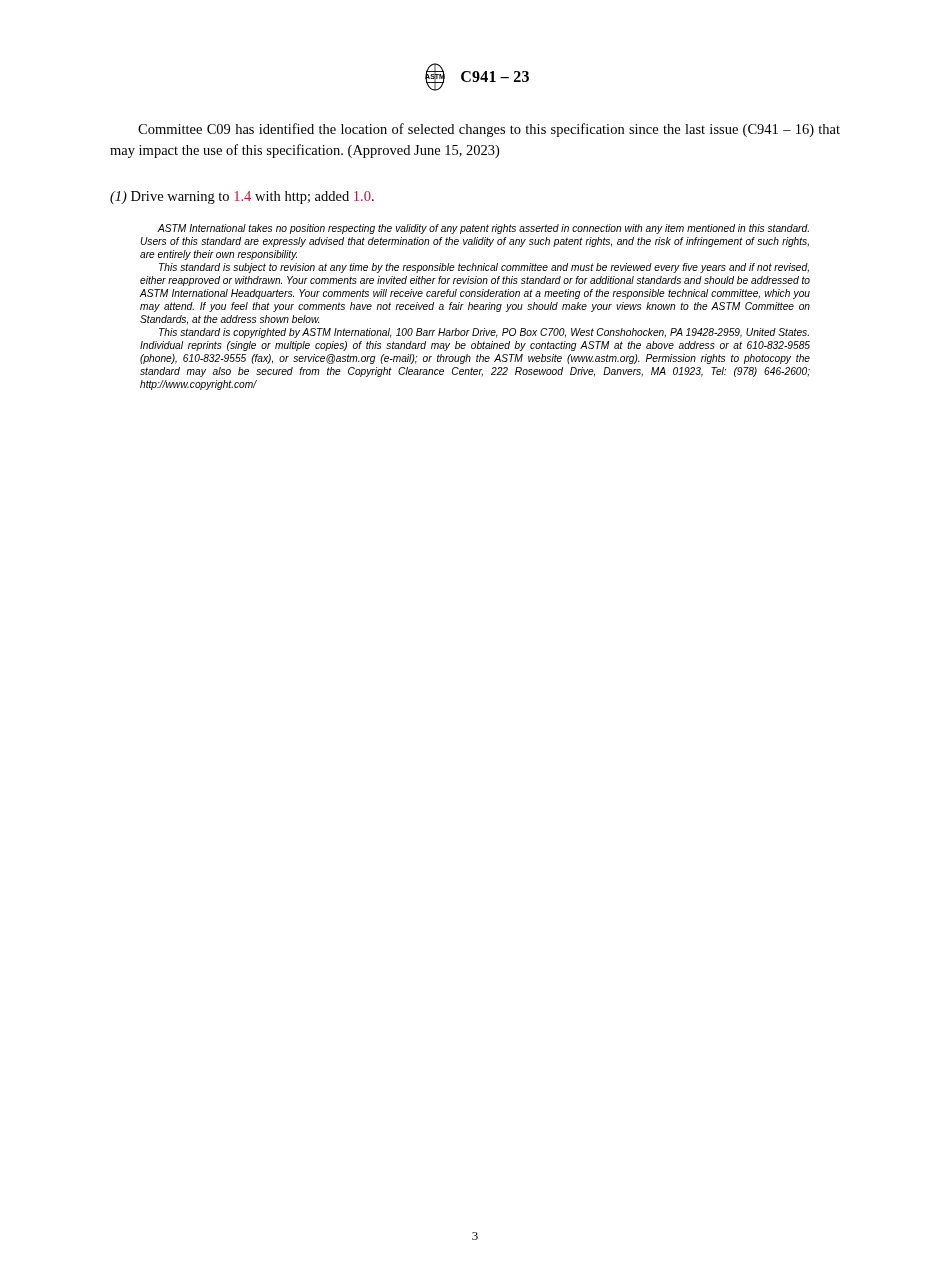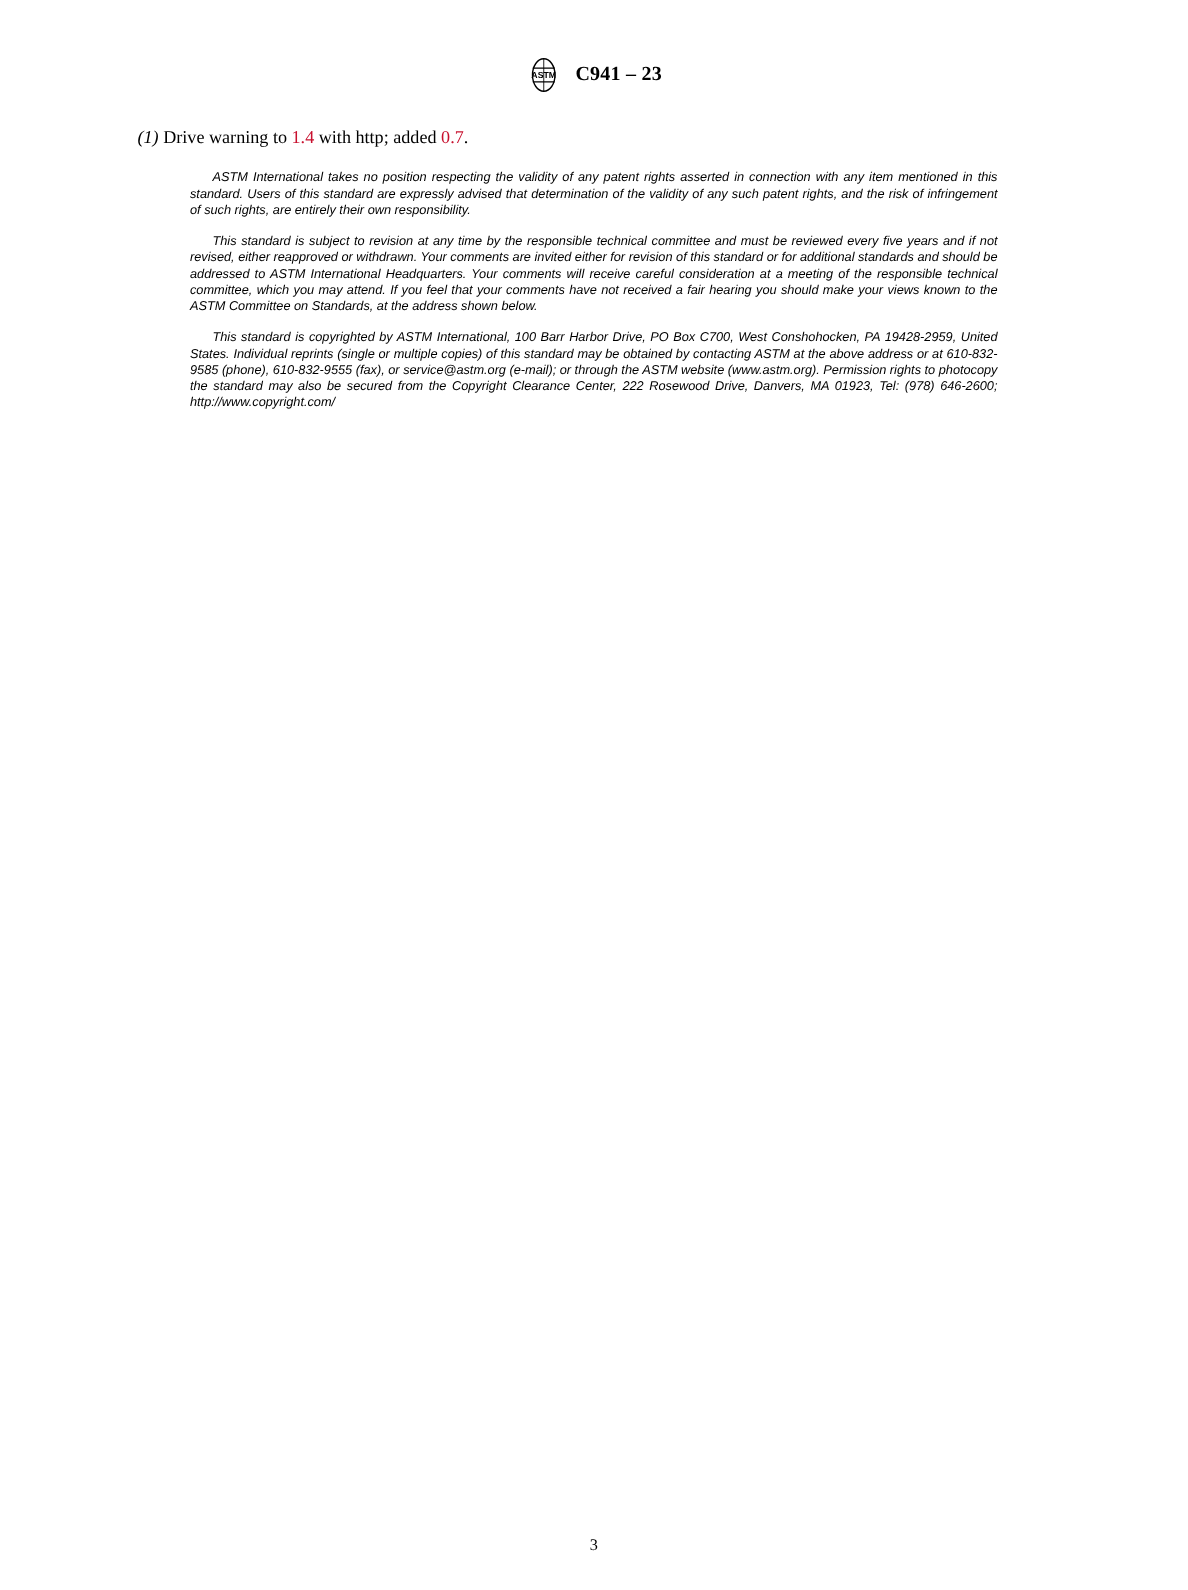--- a/index.html
+++ b/index.html
@@ -20,21 +20,21 @@
     height: 1272px;
     box-sizing: border-box;
   }
 
   
   .header {
     display: flex;
     align-items: center;
     justify-content: center;
     gap: 10px;
-    padding-top: 45px;
+    padding-top: 62px;
   }
   .astm-logo {
     width: 30px;
     height: 30px;
     position: relative;
     display: inline-block;
   }
   .astm-logo svg { display: block; }
   .doc-designation {
     font-family: "Liberation Serif", serif;
@@ -79,21 +79,21 @@
   .fineprint {
     margin: 0 140px 0 140px;
   }
   .fineprint p {
     font-family: "Liberation Sans", sans-serif;
     font-style: italic;
     font-size: 10.2px;
     line-height: 1.28;
     text-align: justify;
     text-indent: 18px;
-    margin: 12px;
+    margin: 0;
   }
   .fp1 { margin-top: 42px; }
   .fp2 { margin-top: 20px; }
   .fp3 { margin-top: 20px; }
 
   
   .page-number {
     position: absolute;
     bottom: 28px;
     left: 0;
@@ -116,24 +116,25 @@
         <line x1="6.2" y1="20.5" x2="23.8" y2="20.5" stroke="#000" stroke-width="0.9"></line>
         <line x1="15" y1="2" x2="15" y2="28" stroke="#000" stroke-width="0.7"></line>
         <text x="15" y="17" font-family="Liberation Sans, sans-serif" font-size="7" font-weight="bold" text-anchor="middle" fill="#000">ASTM</text>
       </svg>
     </span>
     <span class="doc-designation">C941 – 23</span>
   </div>
 
 
   <div class="content">
+    <p class="intro-para">Committee C09 has identified the location of selected changes to this specification since the last issue (C941 – 16) that may impact the use of this specification. (Approved June 15, 2023)</p>
 
     <p class="change-item">
       <span class="change-num">(1)</span>
-      <span>Drive warning to </span><span class="xref">1.4</span><span> with http; added </span><span class="xref">0.7</span><span>.</span>
+      <span>Drive warning to </span><span class="xref">1.4</span><span> with http; added </span><span class="xref">1.0</span><span>.</span>
     </p>
   </div>
 
   <div class="fineprint">
     <p class="fp1">ASTM International takes no position respecting the validity of any patent rights asserted in connection with any item mentioned in this standard. Users of this standard are expressly advised that determination of the validity of any such patent rights, and the risk of infringement of such rights, are entirely their own responsibility.</p>
     <p class="fp2">This standard is subject to revision at any time by the responsible technical committee and must be reviewed every five years and if not revised, either reapproved or withdrawn. Your comments are invited either for revision of this standard or for additional standards and should be addressed to ASTM International Headquarters. Your comments will receive careful consideration at a meeting of the responsible technical committee, which you may attend. If you feel that your comments have not received a fair hearing you should make your views known to the ASTM Committee on Standards, at the address shown below.</p>
     <p class="fp3">This standard is copyrighted by ASTM International, 100 Barr Harbor Drive, PO Box C700, West Conshohocken, PA 19428-2959, United States. Individual reprints (single or multiple copies) of this standard may be obtained by contacting ASTM at the above address or at 610-832-9585 (phone), 610-832-9555 (fax), or service@astm.org (e-mail); or through the ASTM website (www.astm.org). Permission rights to photocopy the standard may also be secured from the Copyright Clearance Center, 222 Rosewood Drive, Danvers, MA 01923, Tel: (978) 646-2600; http://www.copyright.com/</p>
   </div>
 
   <div class="page-number">3</div>

